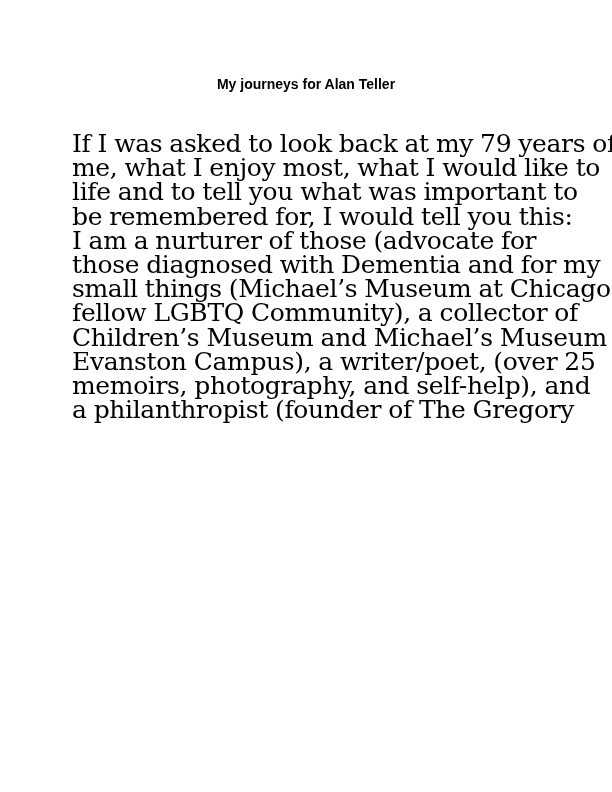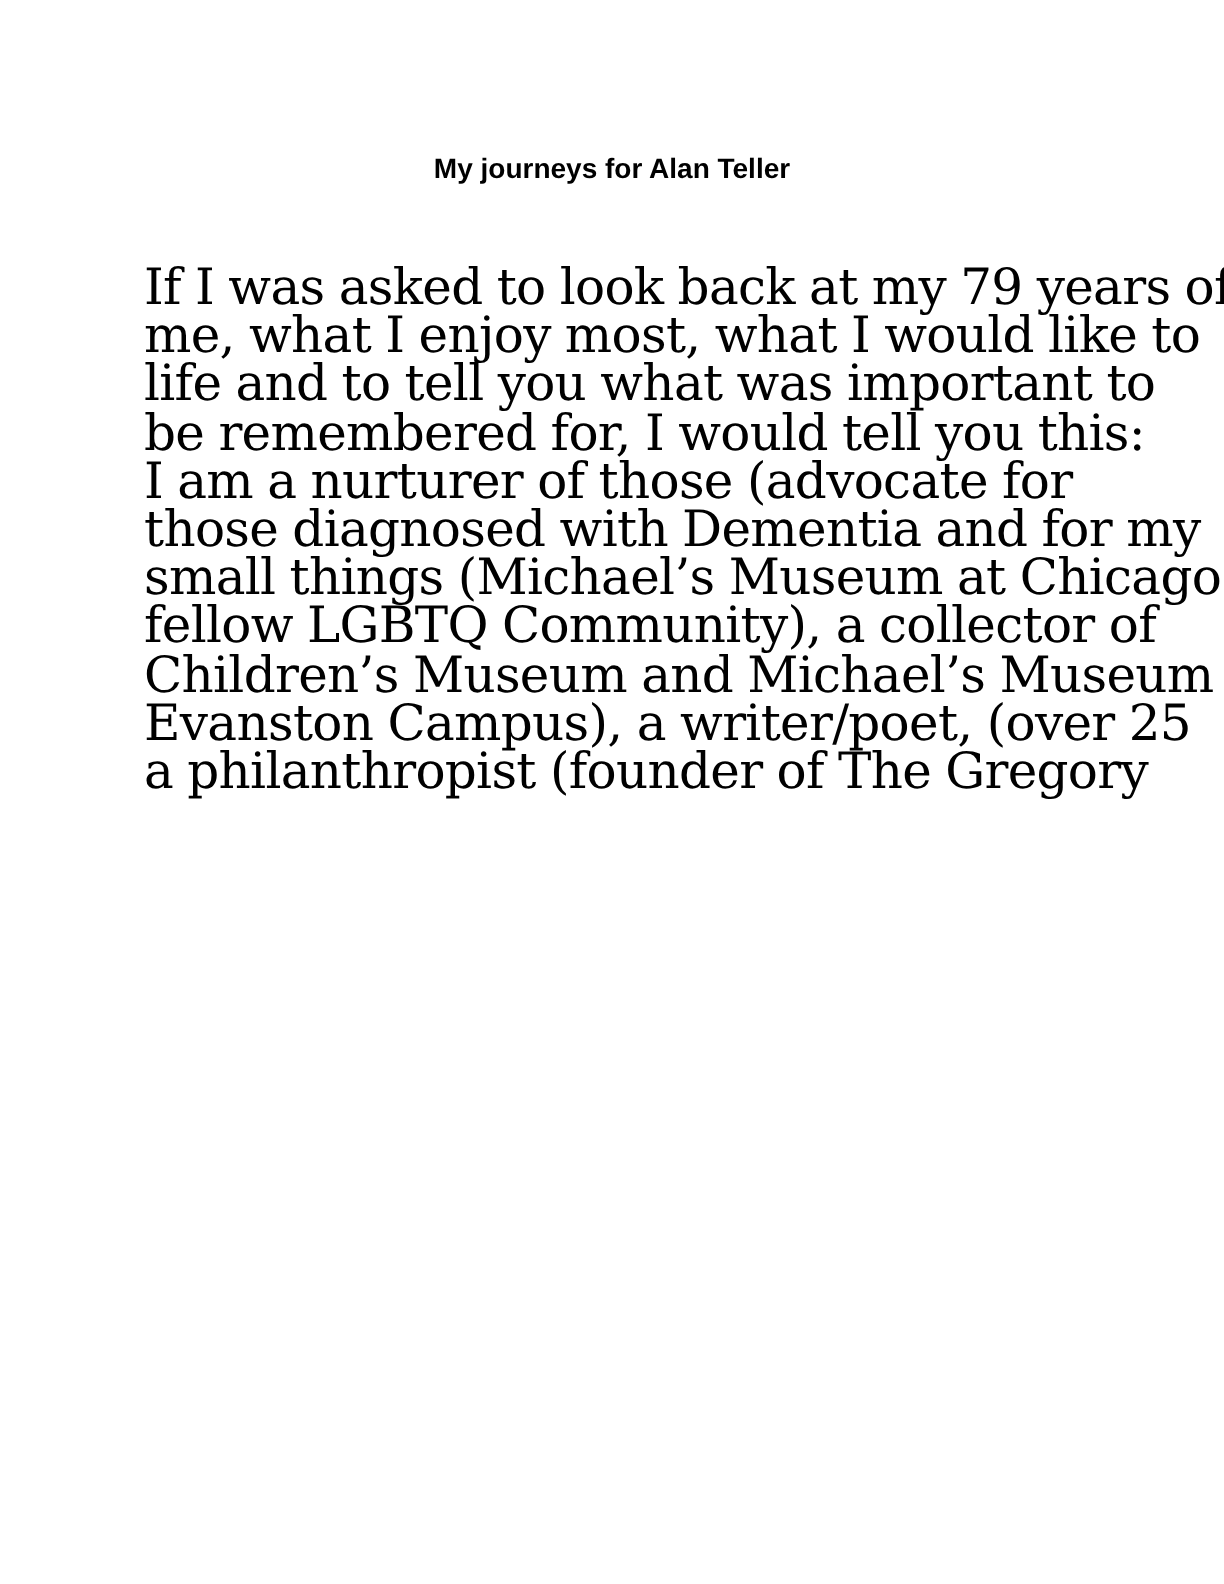--- a/index.html
+++ b/index.html
@@ -54,15 +54,16 @@
     <span class="line"><span>If I was asked to look back at my 79 years of</span></span>
     <span class="line"><span>me, what I enjoy most, what I would like to</span></span>
     <span class="line"><span>life and to tell you what was important to</span></span>
     <span class="line"><span>be remembered for, I would tell you this:</span></span>
     <span class="line"><span style="white-space:pre">I am a </span><span class="bold">nurturer</span><span style="white-space:pre"> of those (advocate for</span></span>
     <span class="line"><span>those diagnosed with Dementia and for my</span></span>
     <span class="line"><span>small things (Michael’s Museum at Chicago</span></span>
     <span class="line"><span style="white-space:pre">fellow LGBTQ Community), a </span><span class="bold">collector</span><span style="white-space:pre"> of</span></span>
     <span class="line"><span>Children’s Museum and Michael’s Museum</span></span>
     <span class="line"><span style="white-space:pre">Evanston Campus), a </span><span class="bold">writer/poet</span><span style="white-space:pre">, (over 25</span></span>
+    <span class="line"><span>memoirs, photography, and self-help), and</span></span>
     <span class="line"><span style="white-space:pre">a </span><span class="bold">philanthropist</span><span style="white-space:pre"> (founder of The Gregory</span></span>
   </div>
 </div>
 
 </body></html>

